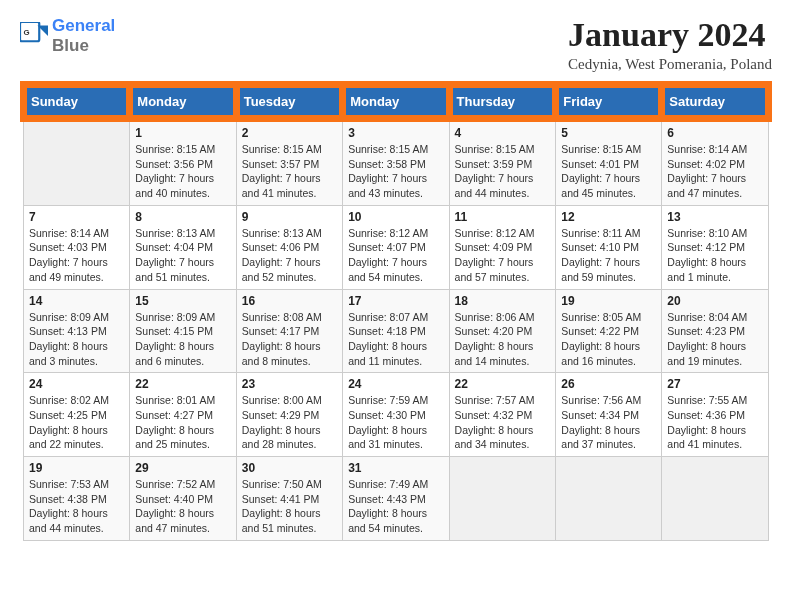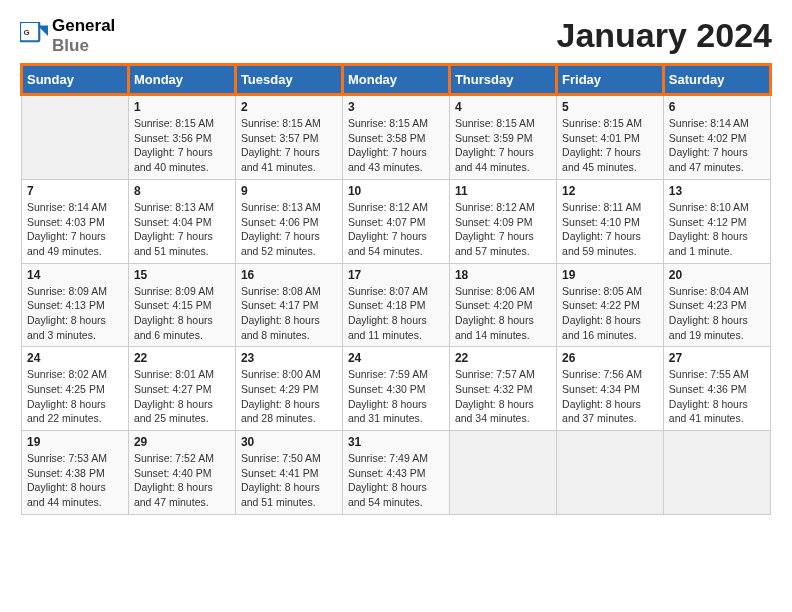--- a/index.html
+++ b/index.html
@@ -21,20 +21,21 @@
       align-items: center;
       gap: 2px;
     }
     .logo-icon {
       width: 28px;
       height: 28px;
       margin-right: 2px;
     }
     .title-block {
       text-align: left;
+      font-family: Liberation Serif, serif;
     }
     .month-title {
       font-size: 34px;
       font-weight: bold;
       color: #222;
     }
     .location {
       font-size: 15px;
       color: #444;
       margin-top: 2px;
@@ -44,21 +45,21 @@
       border-collapse: collapse;
       font-size: 11px;
     }
     .calendar thead th {
       background: #2a6db5;
       color: #fff;
       padding: 6px 4px;
       text-align: left;
       font-size: 13px;
       font-weight: bold;
-      border: 3px solid #f97316;
+      border: 7px solid #f97316;
     }
     .calendar tbody td {
       border: 1px solid #ccc;
       vertical-align: top;
       padding: 4px 5px;
       width: 108px;
       min-height: 80px;
       background: #fff;
     }
     .calendar tbody tr:nth-child(odd) td {
@@ -85,27 +86,28 @@
 <div class="header">
   <div class="logo">
     <svg class="logo-icon" viewBox="0 0 32 32">
       <rect x="0" y="0" width="32" height="32" fill="white"></rect>
       <polygon points="20,4 32,4 32,16" fill="#1a6bb5"></polygon>
       <rect x="0" y="0" width="22" height="22" rx="2" fill="none" stroke="#1a6bb5" stroke-width="2.5"></rect>
       <text x="4" y="15" font-size="9" font-weight="bold" fill="#333" font-family="Arial">G</text>
     </svg>
     <div>
       <div style="font-size:17px;font-weight:bold;line-height:1.15;">
-        <span style="color:#000000;">General</span><br>
+        <span style="color:#3b82f6;">General</span><br>
         <span style="color:#737373;">Blue</span>
       </div>
     </div>
   </div>
   <div class="title-block">
     <div class="month-title">January 2024</div>
+    <div class="location">Cedynia, West Pomerania, Poland</div>
   </div>
 </div>
 
 <table class="calendar">
   <thead>
     <tr>
     <th>Sunday</th>
         <th>Monday</th>
         <th>Tuesday</th>
         <th>Monday</th>

